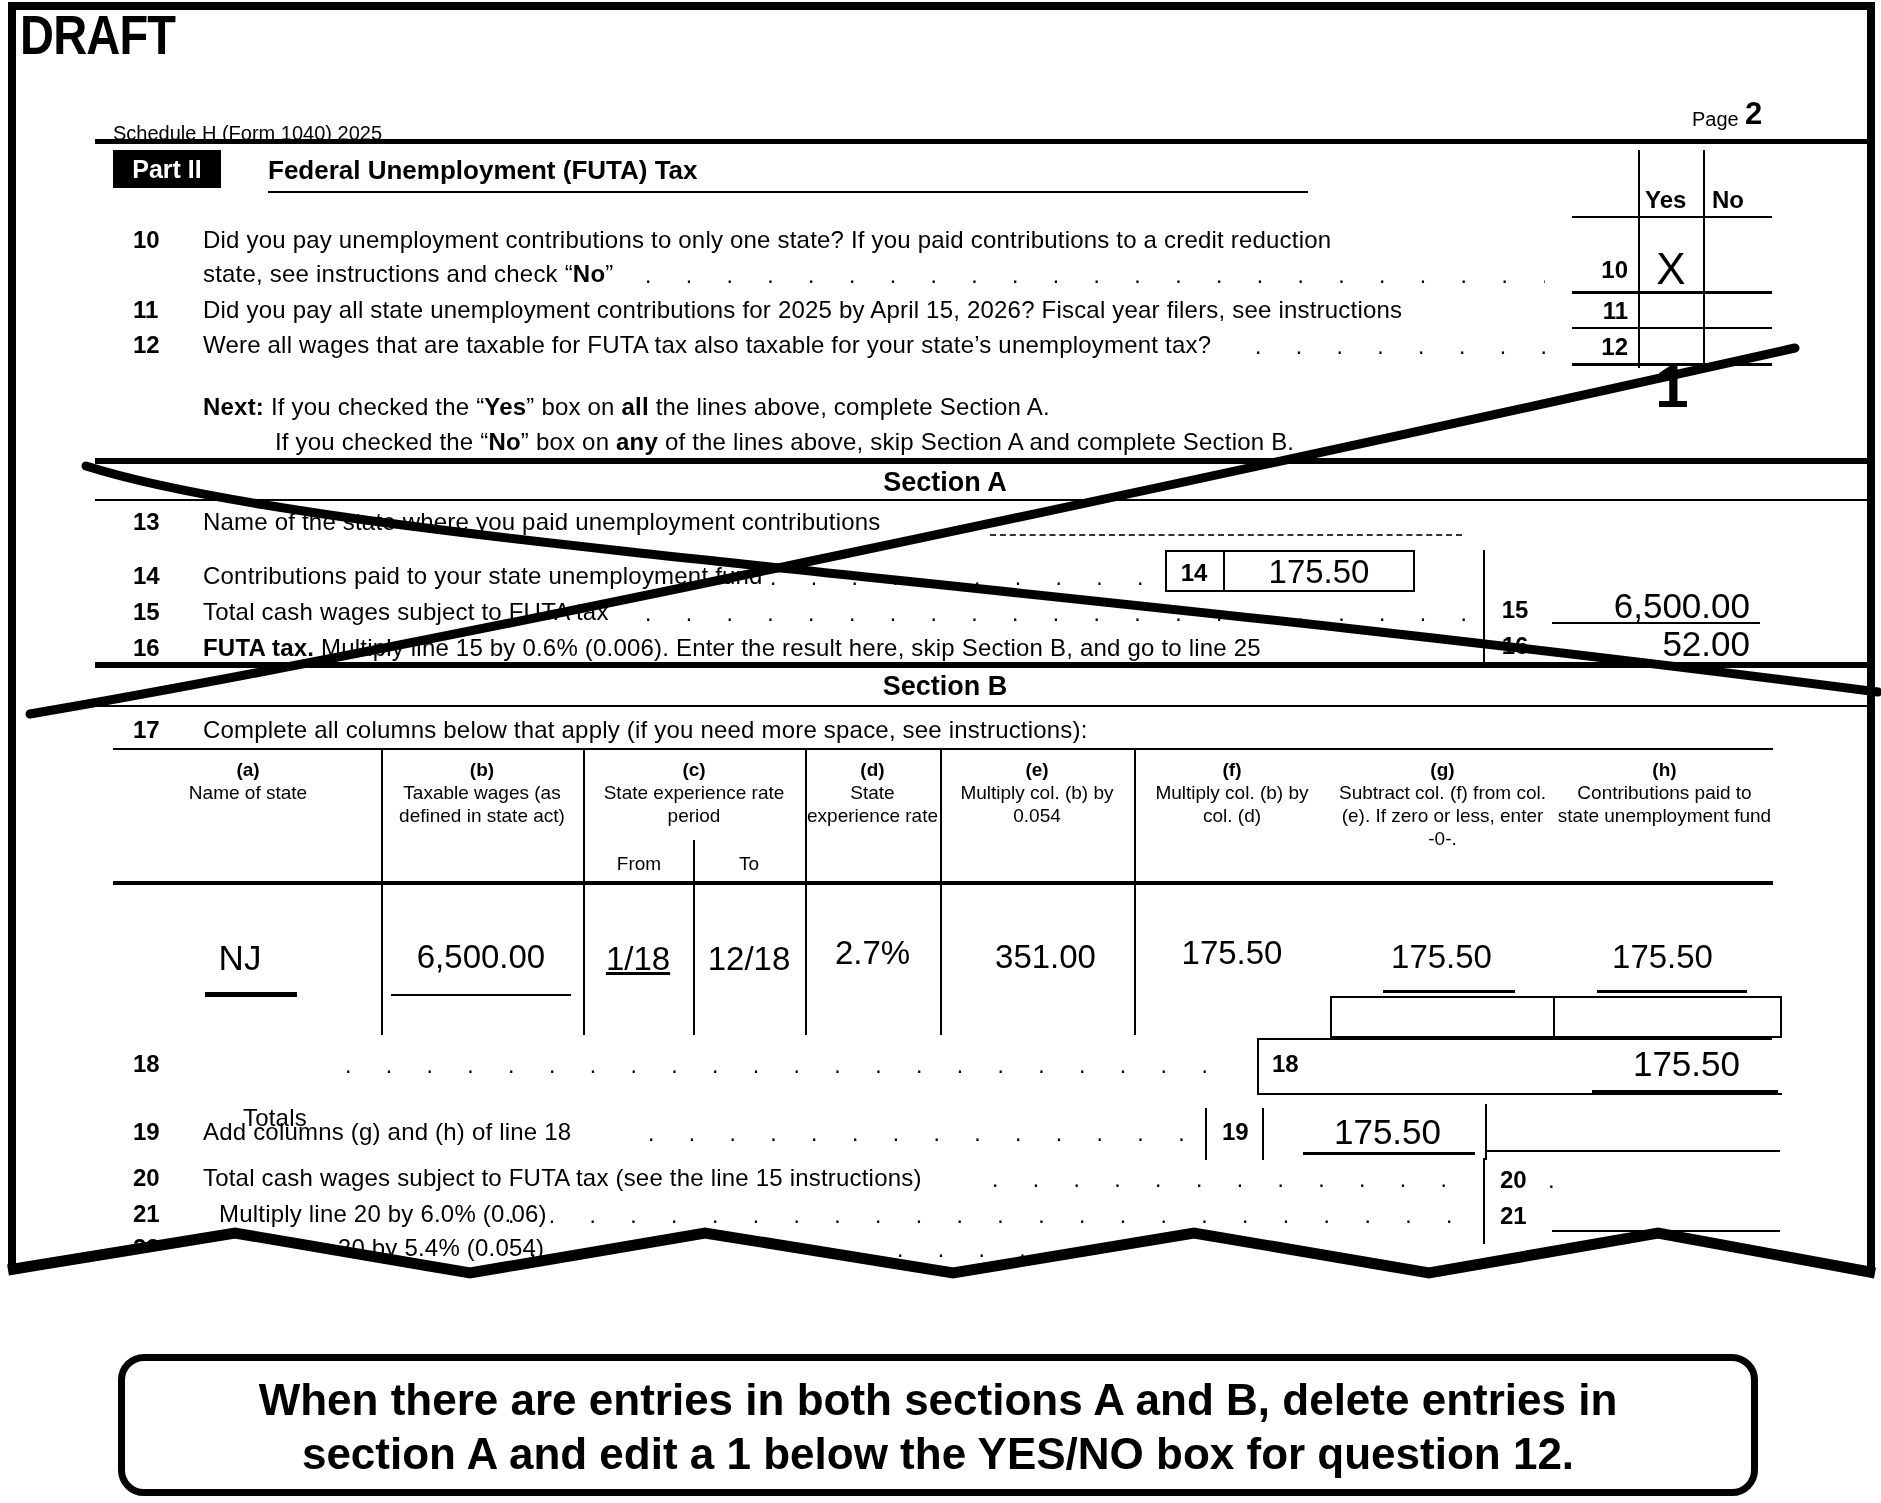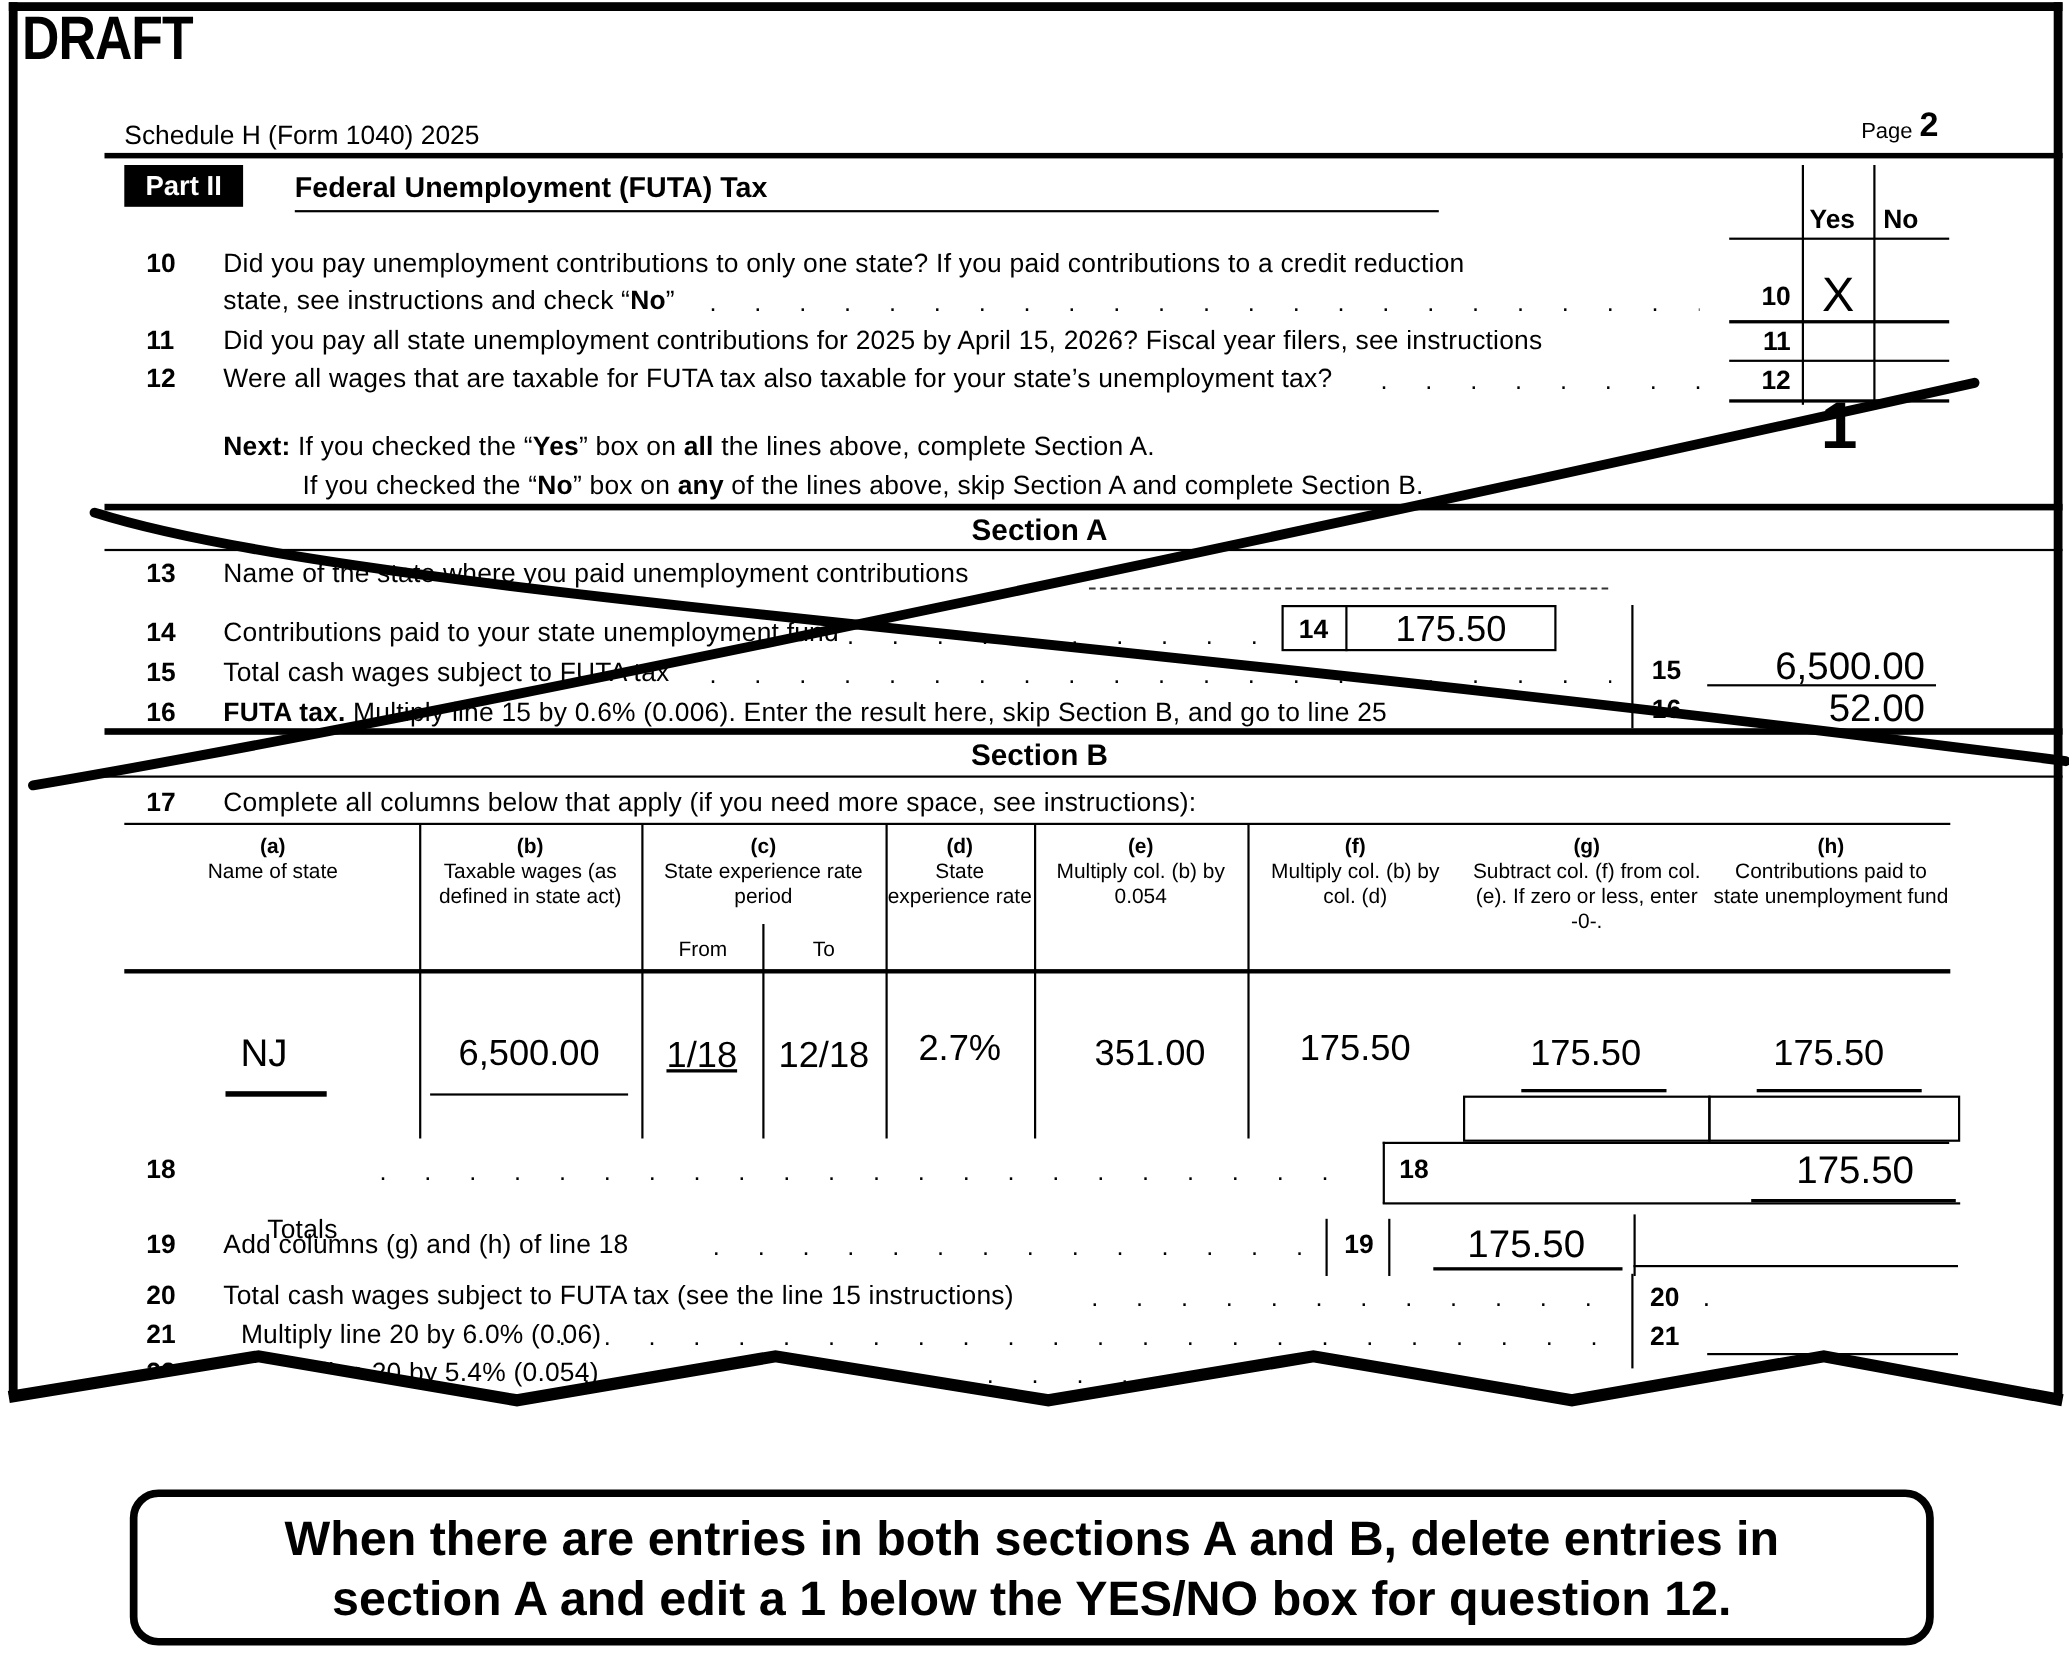--- a/index.html
+++ b/index.html
@@ -22,21 +22,21 @@
 </style>
 </head>
 <body>
 
 <div class="hline" style="left:8px;top:2px;width:1867px;height:8px;"></div>
 <div class="vline" style="left:8px;top:2px;width:8px;height:1266px;"></div>
 <div class="vline" style="left:1867px;top:2px;width:8px;height:1266px;"></div>
 
 <div class="abs" style="left:20px;top:2px;font-size:56px;font-weight:bold;letter-spacing:-1px;transform:scaleX(.84);transform-origin:left top;">DRAFT</div>
 
-<div class="abs" style="left:113px;top:110px;font-size:24px;">Schedule H (Form 1040) 2025</div>
+<div class="abs" style="left:113px;top:122px;font-size:20px;">Schedule H (Form 1040) 2025</div>
 <div class="abs" style="left:1692px;top:108px;font-size:20px;">Page</div>
 <div class="abs" style="left:1745px;top:96px;font-size:31px;font-weight:bold;">2</div>
 <div class="hline" style="left:95px;top:139px;width:1780px;height:5px;"></div>
 
 <div class="abs" style="left:113px;top:150px;width:108px;height:38px;background:#000;color:#fff;text-align:center;">
   <span style="font-weight:bold;font-size:25px;line-height:38px;">Part II</span>
 </div>
 <div class="abs" style="left:268px;top:155px;font-size:26px;font-weight:bold;">Federal Unemployment (FUTA) Tax</div>
 <div class="hline" style="left:268px;top:191px;width:1040px;height:2px;"></div>
 

